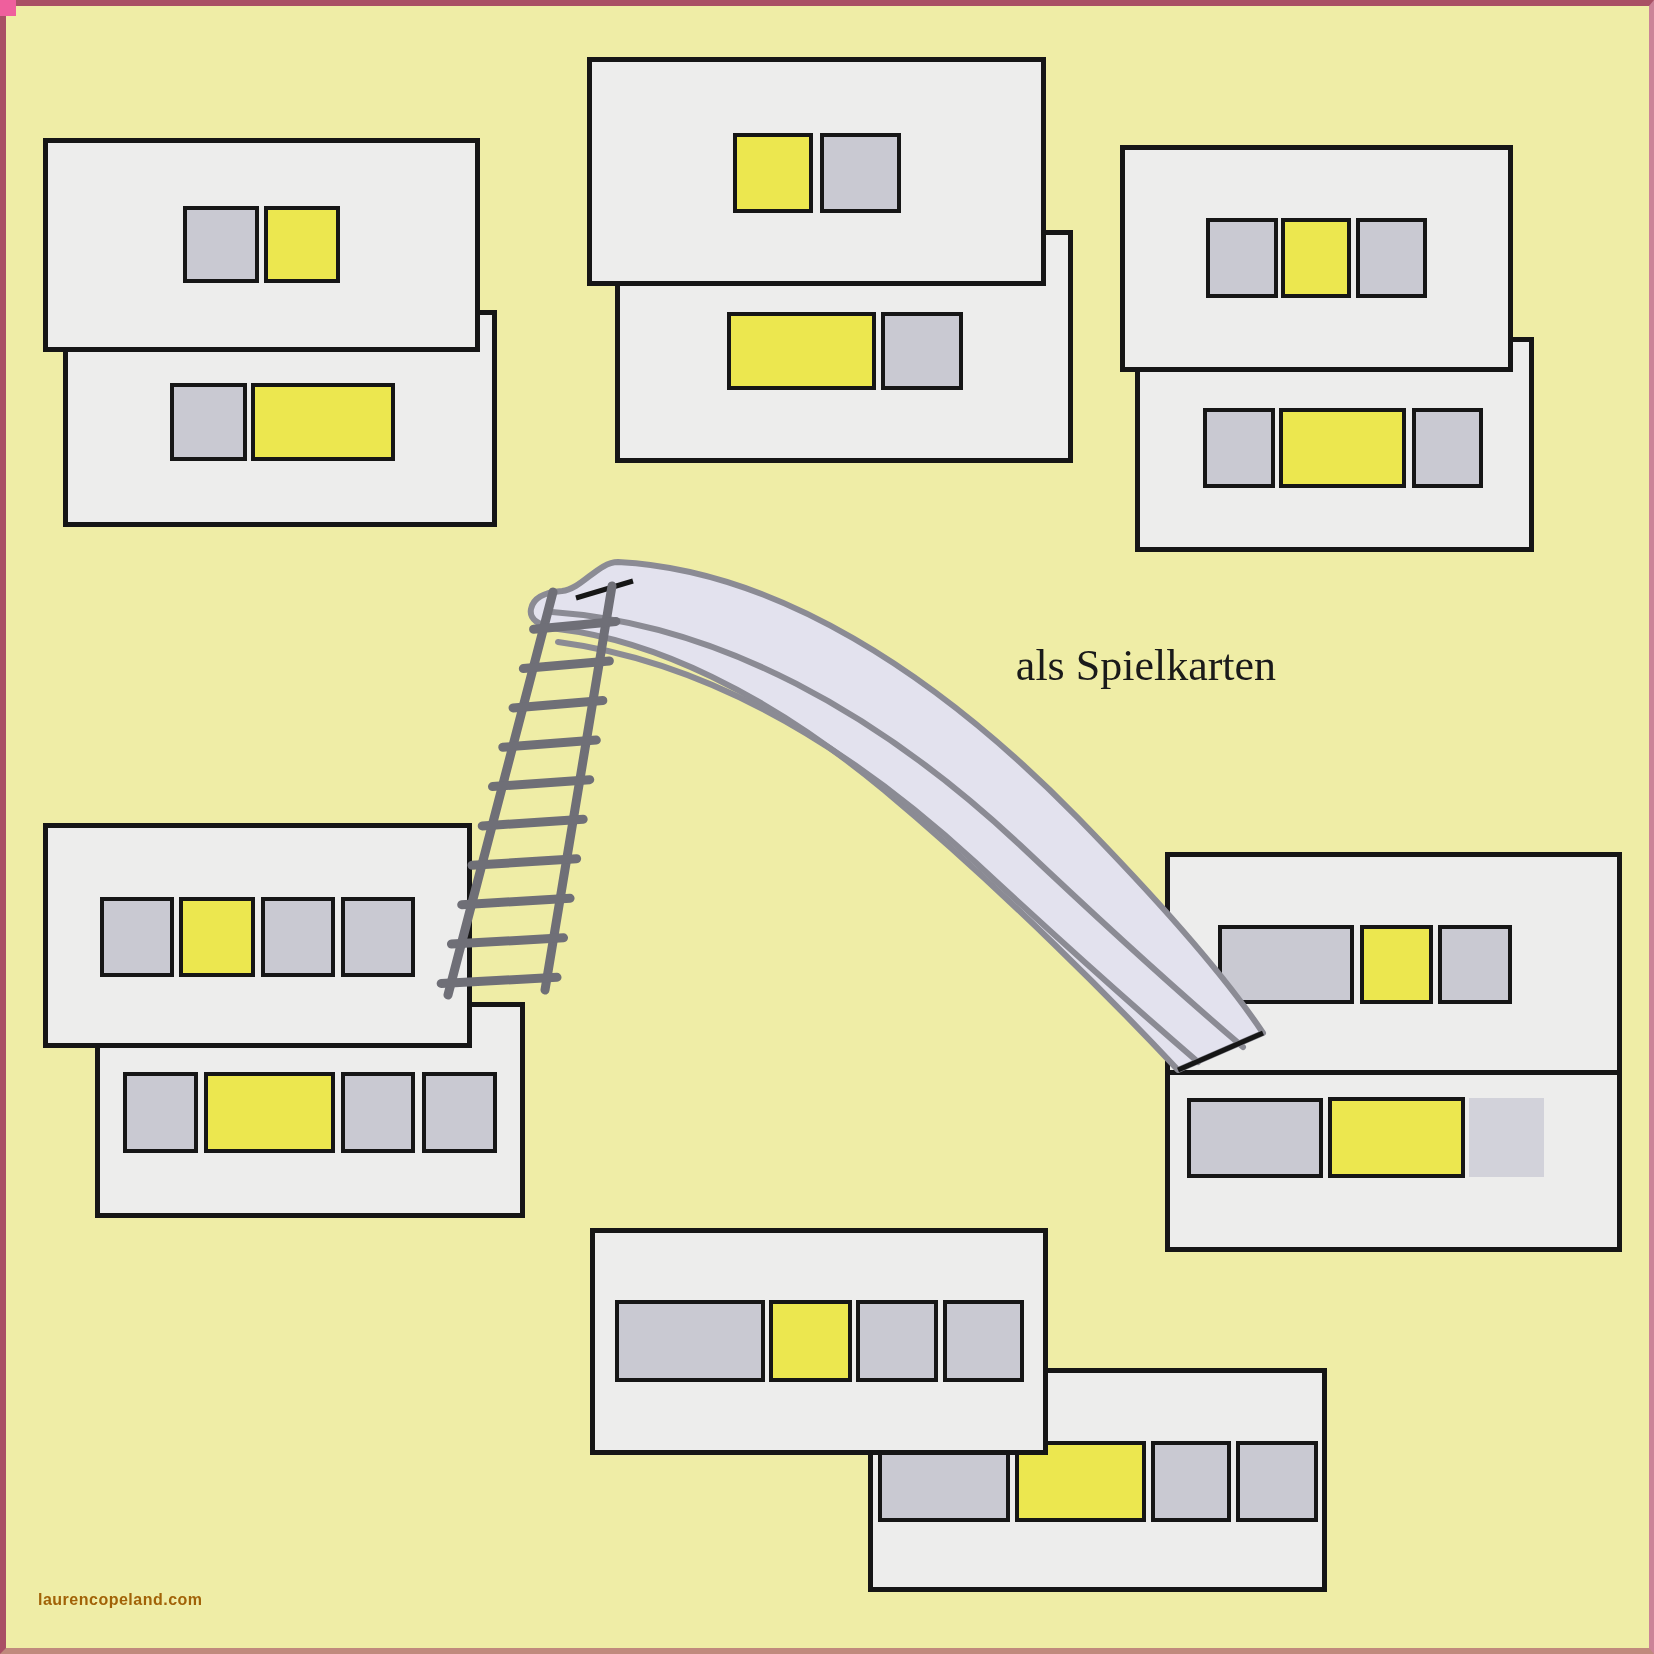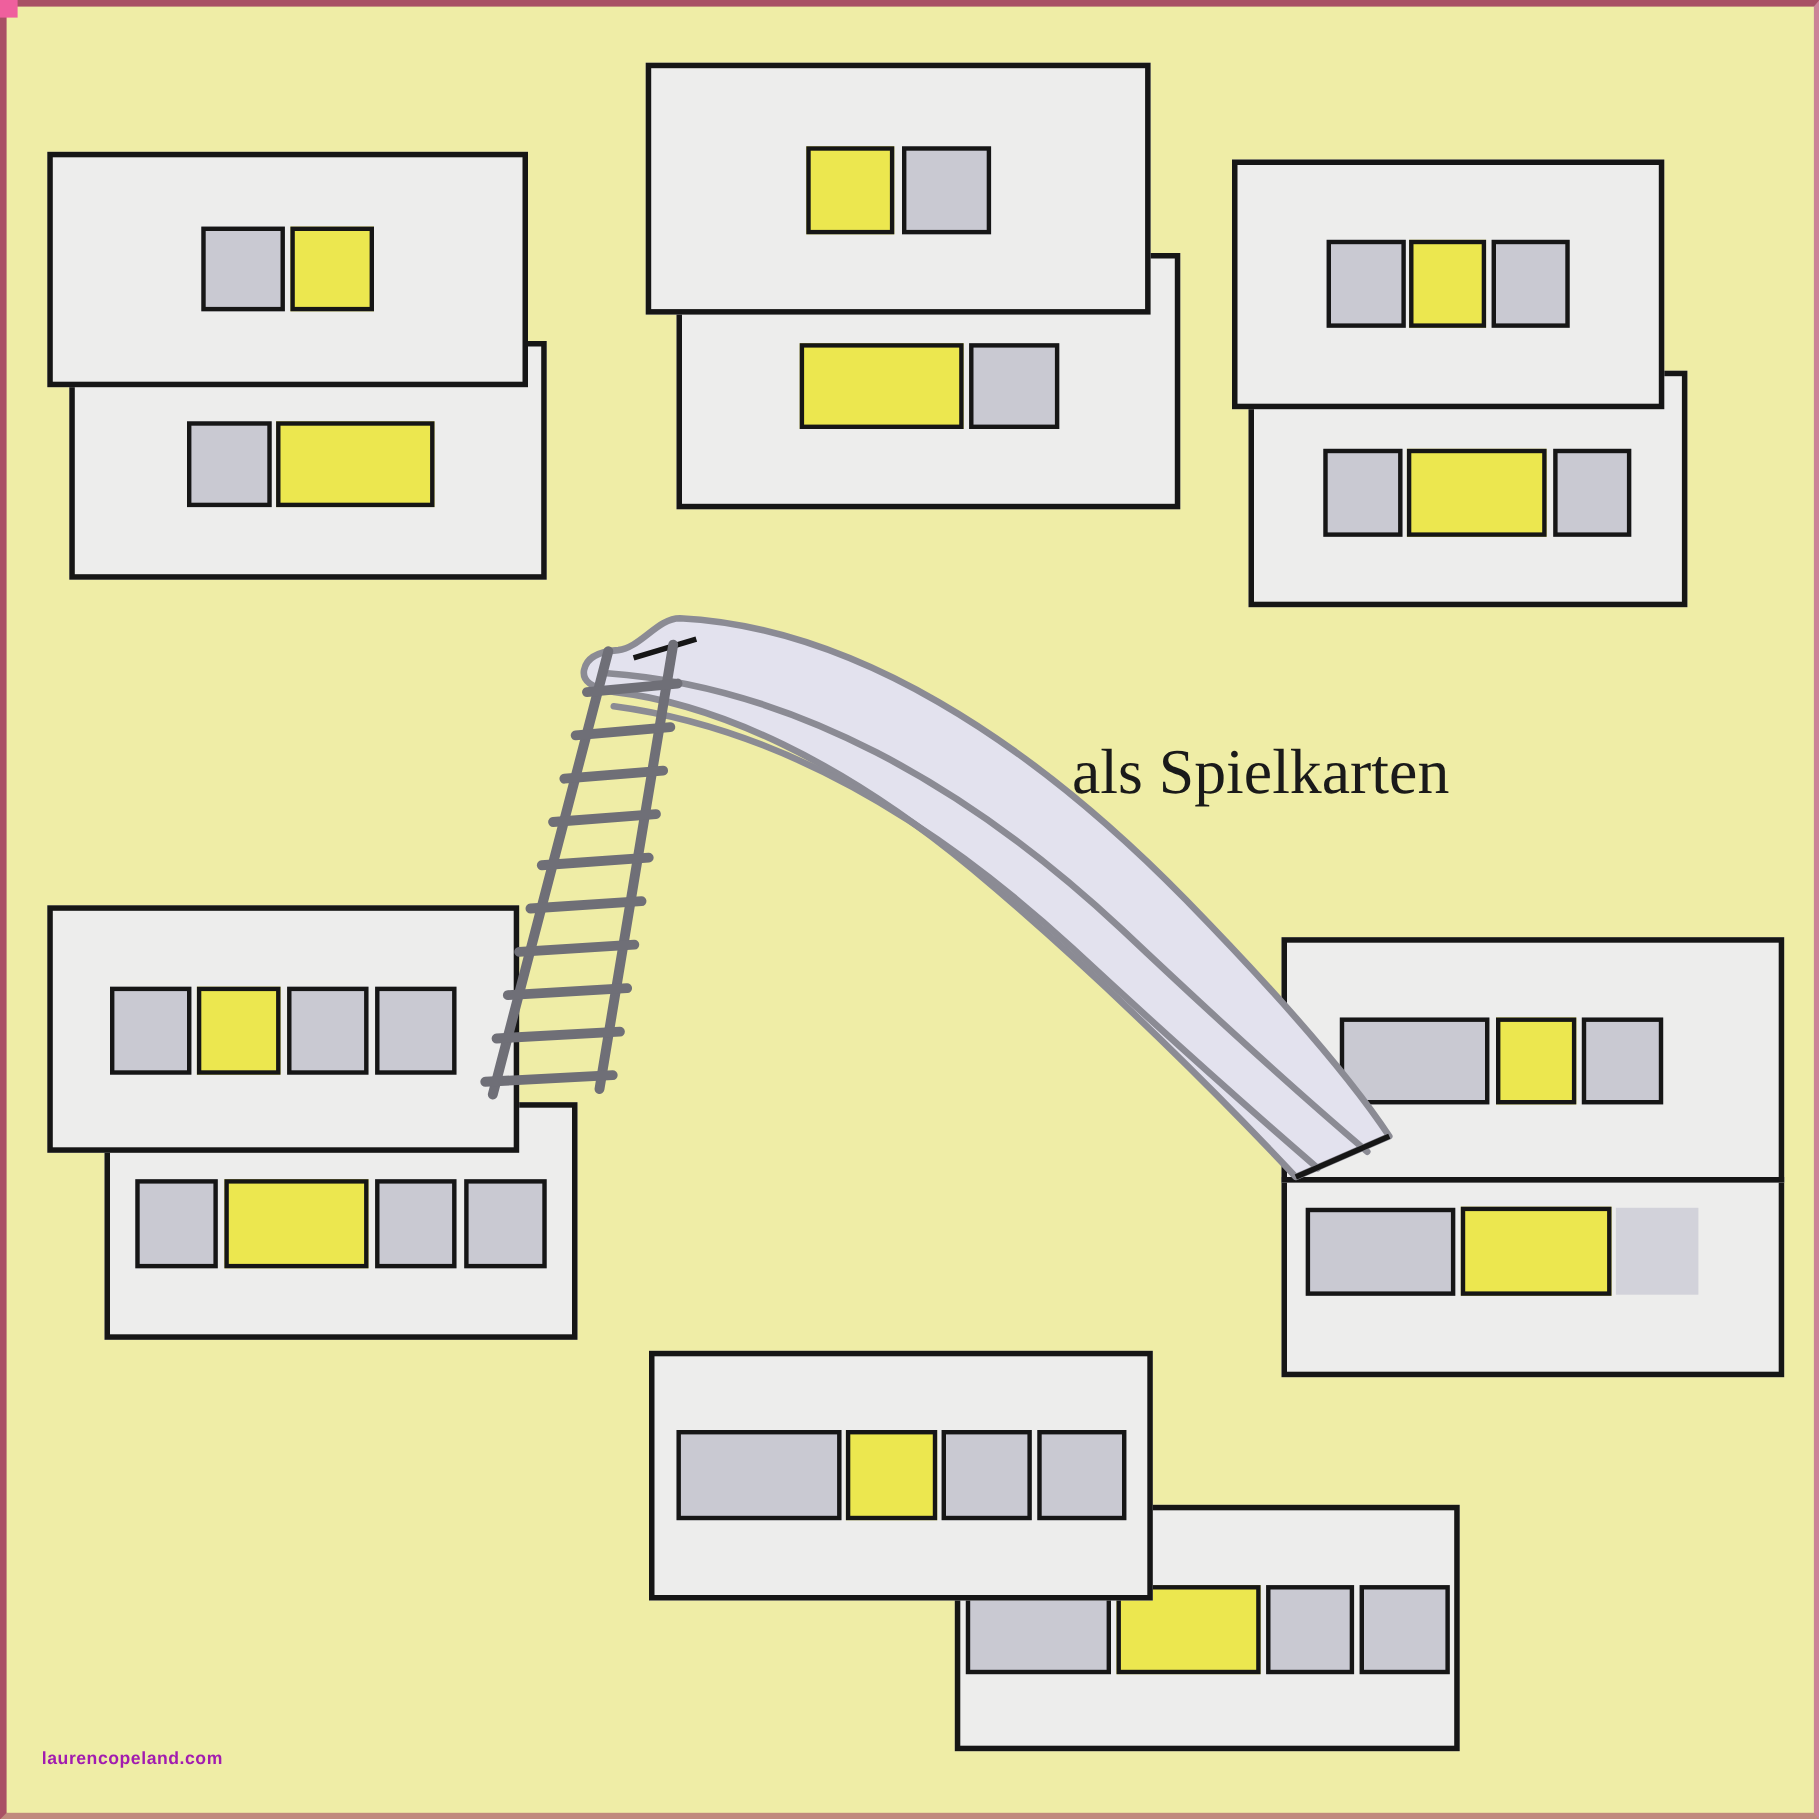--- a/index.html
+++ b/index.html
@@ -61,31 +61,31 @@
     stroke-linecap:round;
   }
   .title{
     position:absolute;z-index:60;
     font-family:"Liberation Serif", serif;
     color:var(--text,#1a1a1a);
     text-align:center;
     white-space:nowrap;
   }
   #title-line1{left:859px;top:590px;width:500px;font-size:64px;}
-  #title-line2{left:896px;top:668px;width:500px;font-size:58px;}
+  #title-line2{left:896px;top:640px;width:500px;font-size:44px;}
   #footer-caption{
     position:absolute;left:30px;top:1576px;z-index:60;
     font-size:44px;letter-spacing:-0.5px;
     color:var(--text,#1a1a1a);
     white-space:nowrap;
   }
   #watermark{
     position:absolute;left:38px;top:1591px;z-index:65;
     font-size:16px;font-weight:bold;letter-spacing:0.5px;
-    color:#a21caf;
+    color:#a16207;
     white-space:nowrap;
   }
 </style>
 </head>
 <body>
 
 <div id="canvas" style="--bg: #efeda6; --card-bg: #ededec; --ink: #161616; --slide-fill: #e3e2ee; --slide-stroke: #8b8b94; --ladder: #6f6f77; --text: #1a1a1a;">
 
   <div id="cards-layer">
       <div class="card" style="left: 615px; top: 230px; width: 458px; height: 233px;">

